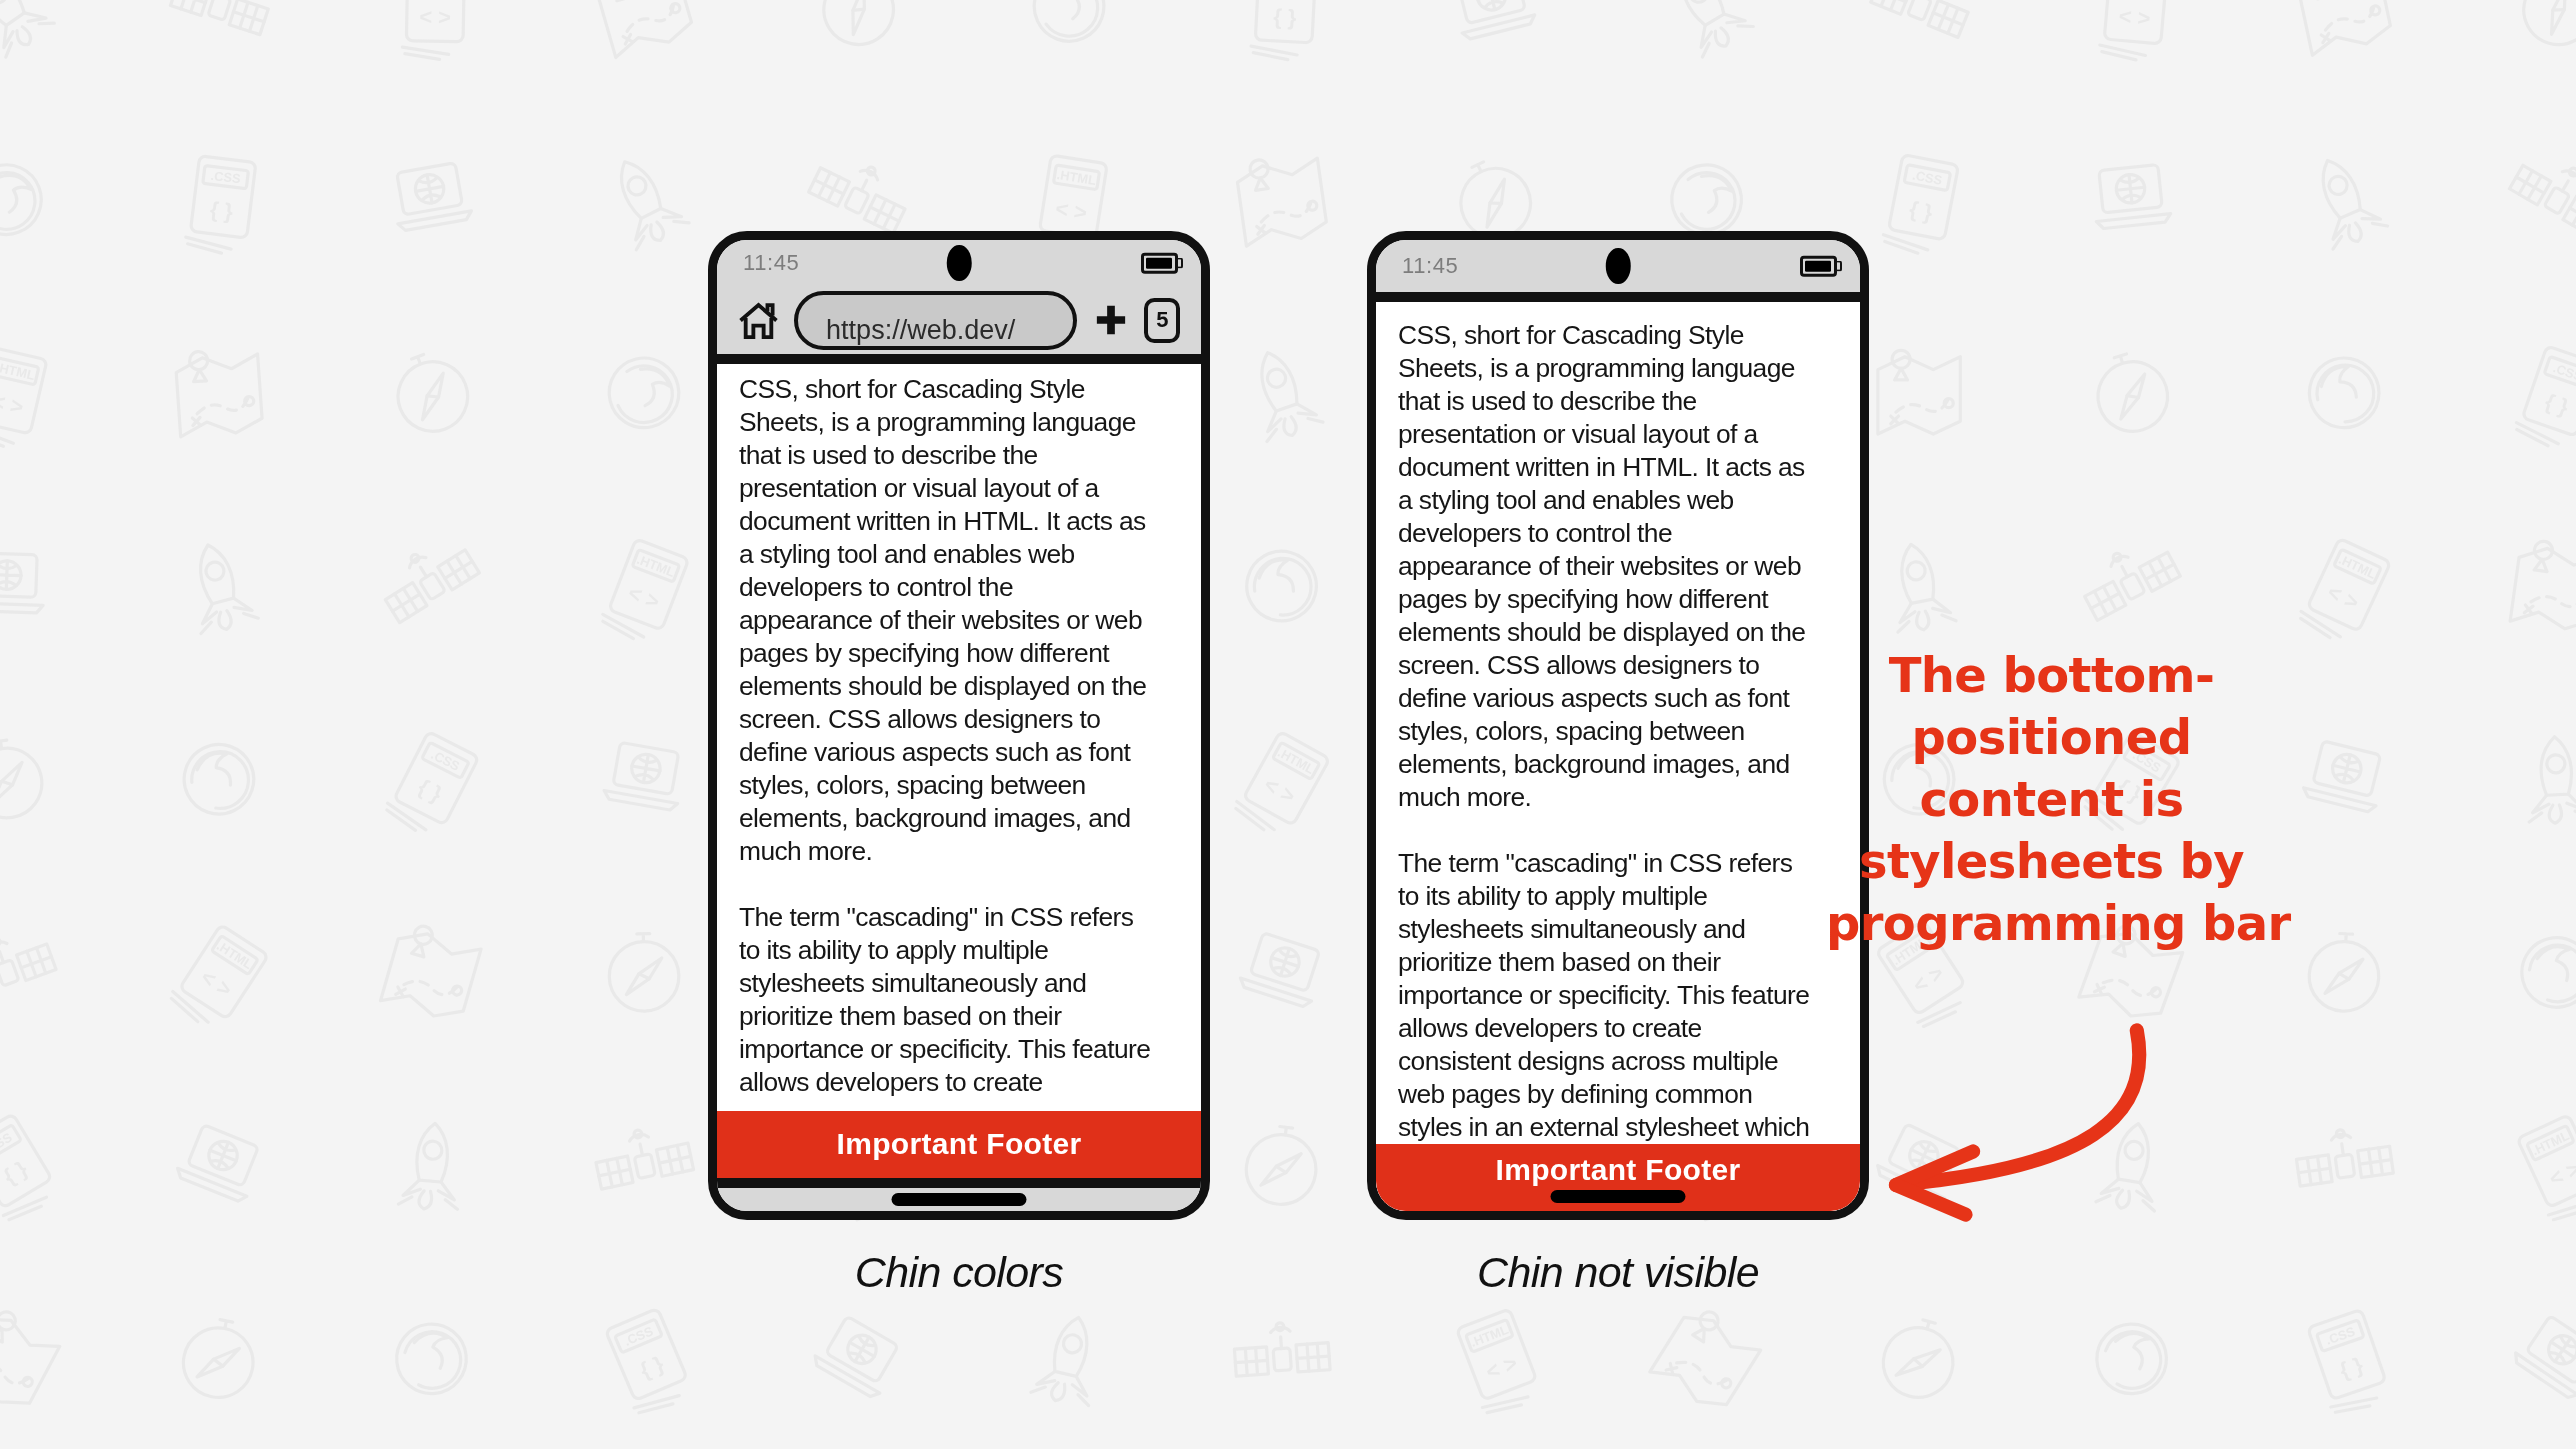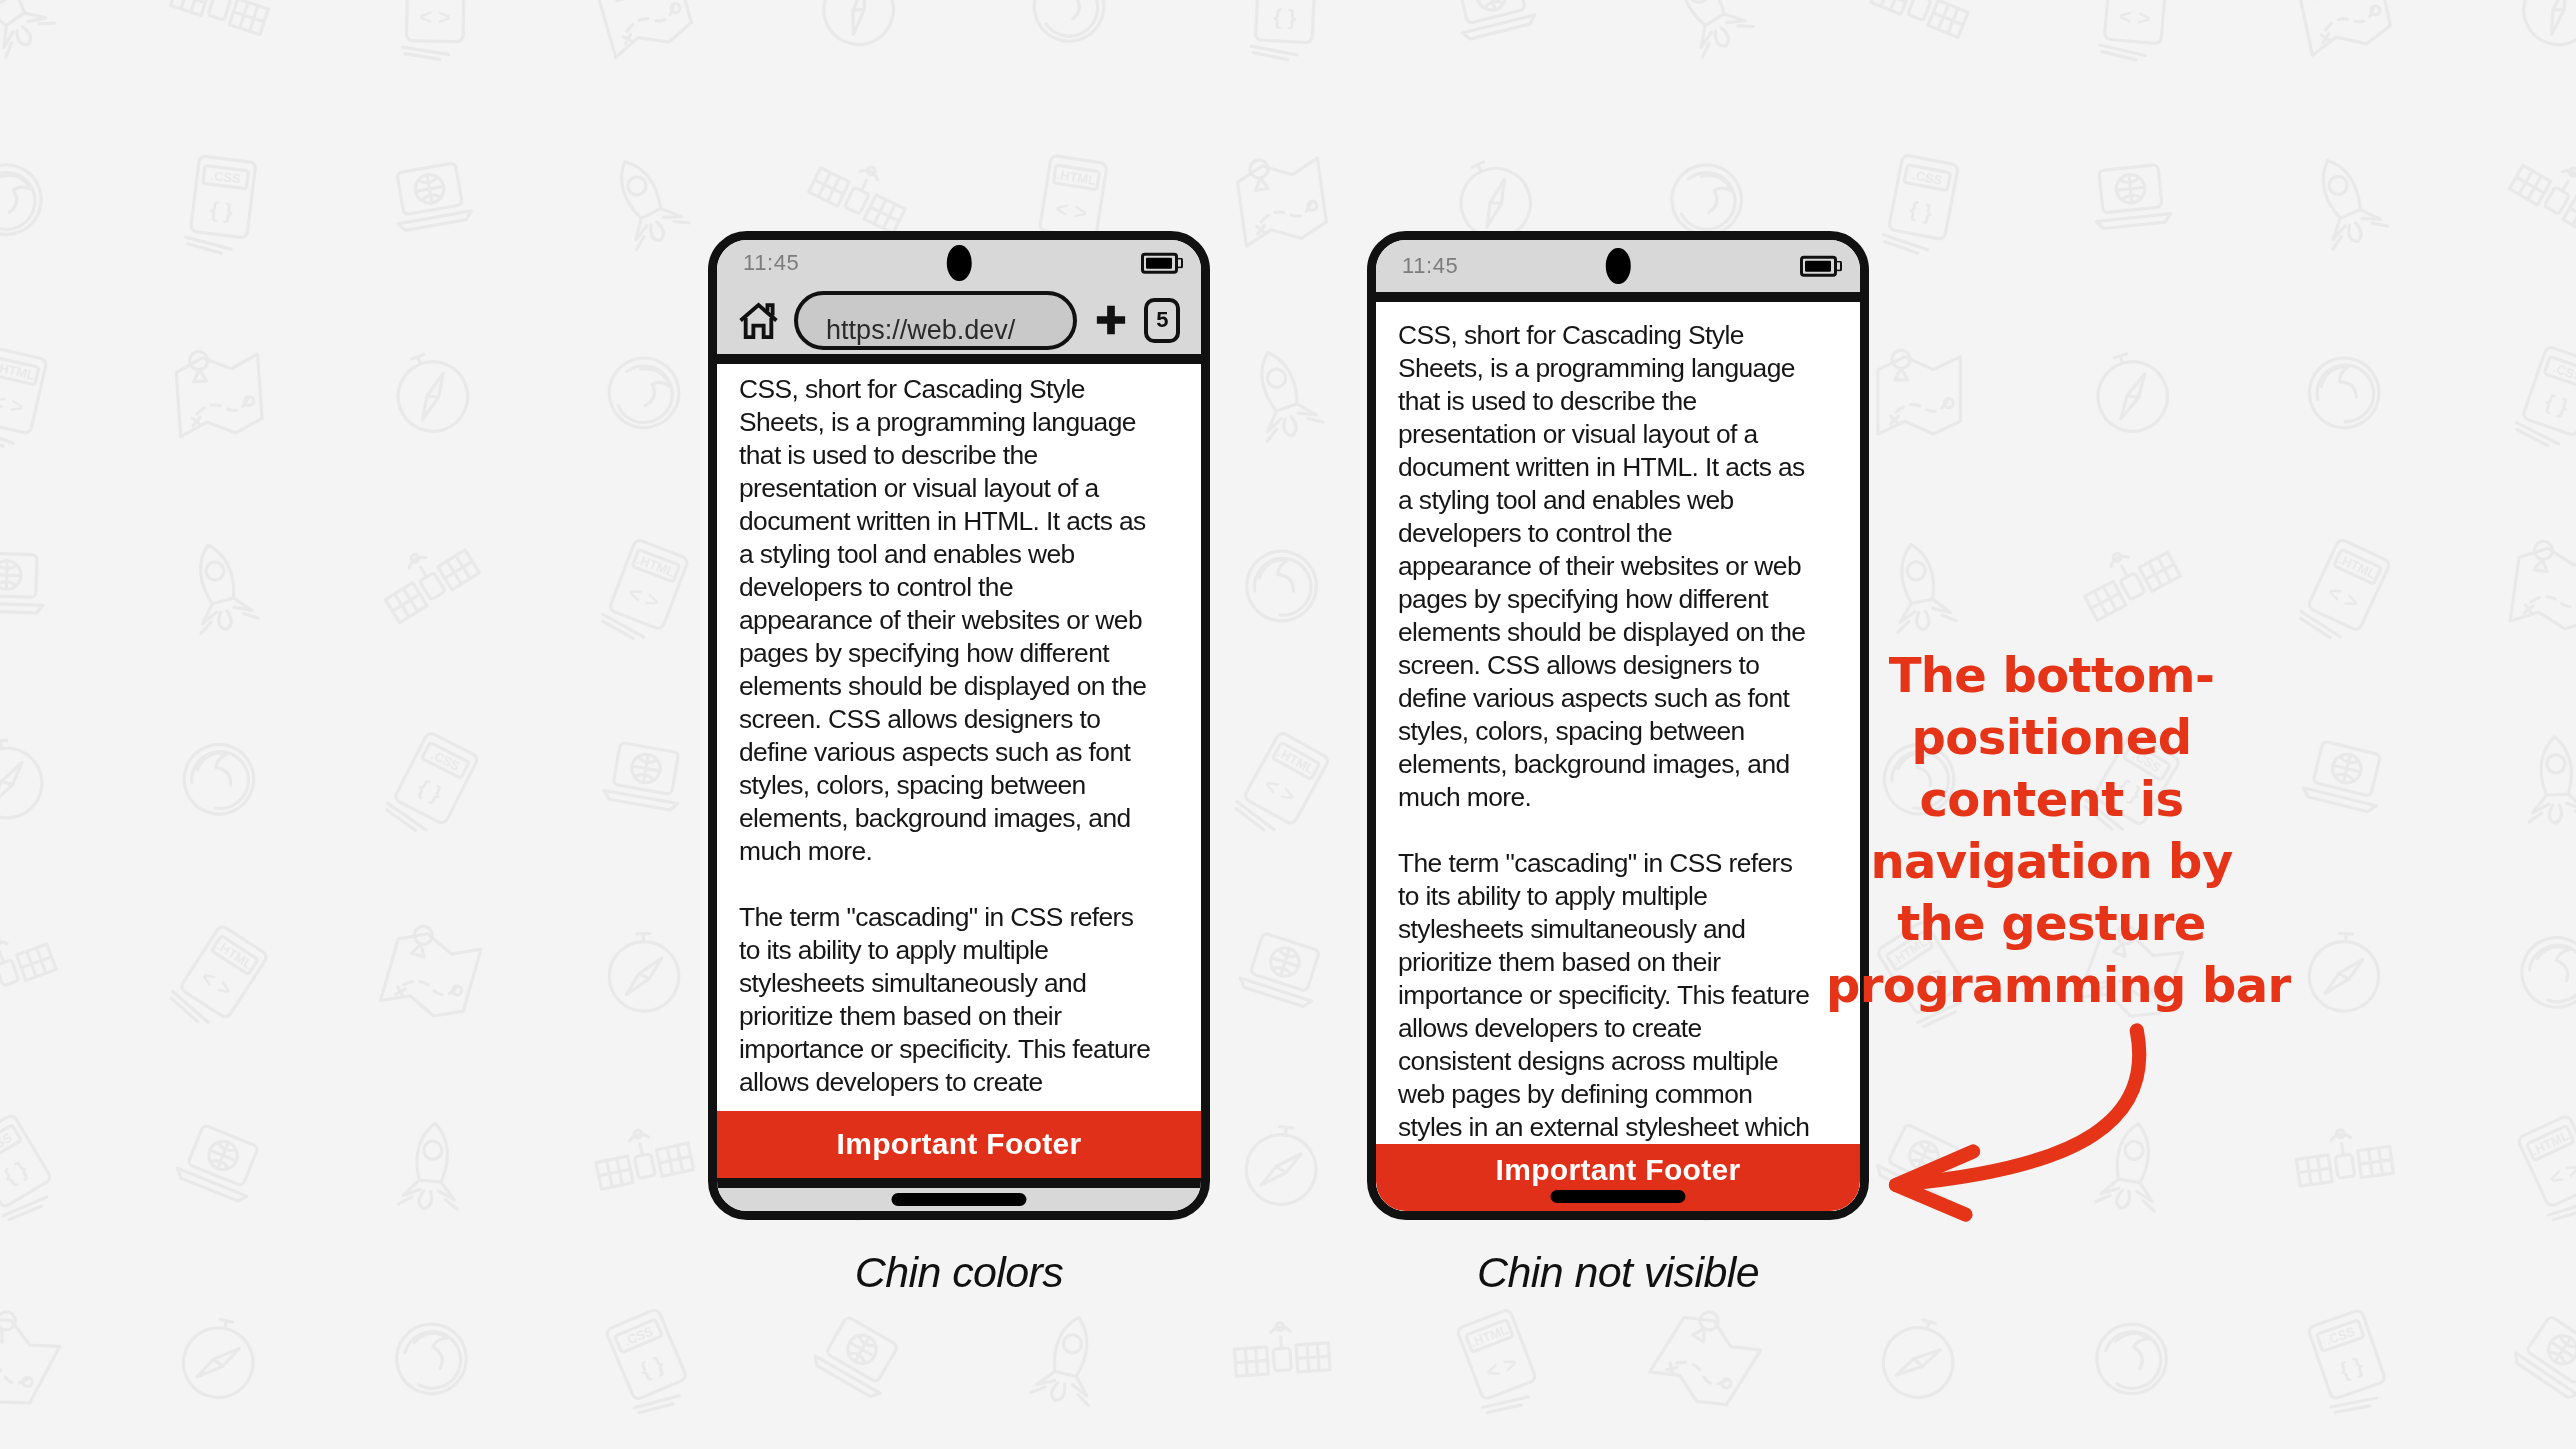--- a/index.html
+++ b/index.html
@@ -370,22 +370,21 @@
     </div>
   </div>
 
   <div class="caption caption-left">Chin colors</div>
   <div class="caption caption-right">Chin not visible</div>
 
   <div class="annotation">
       <div class="line">The bottom-</div>
       <div class="line">positioned</div>
       <div class="line">content is</div>
-      <div class="line">navigation by</div>
-      <div class="line">the gesture</div>
+      <div class="line">stylesheets by</div>
       <div class="line">programming bar</div>
     </div>
 
   <svg class="arrow-svg" width="2576" height="1449" viewBox="0 0 4000 2250">
     <path class="arrow-stroke" d="M3318,1600 C3345,1740 3230,1812 2962,1838"></path>
     <path class="arrow-stroke" d="M2944,1840 L3064,1788"></path>
     <path class="arrow-stroke" d="M2944,1840 L3052,1886"></path>
   </svg>
 
 </div>

